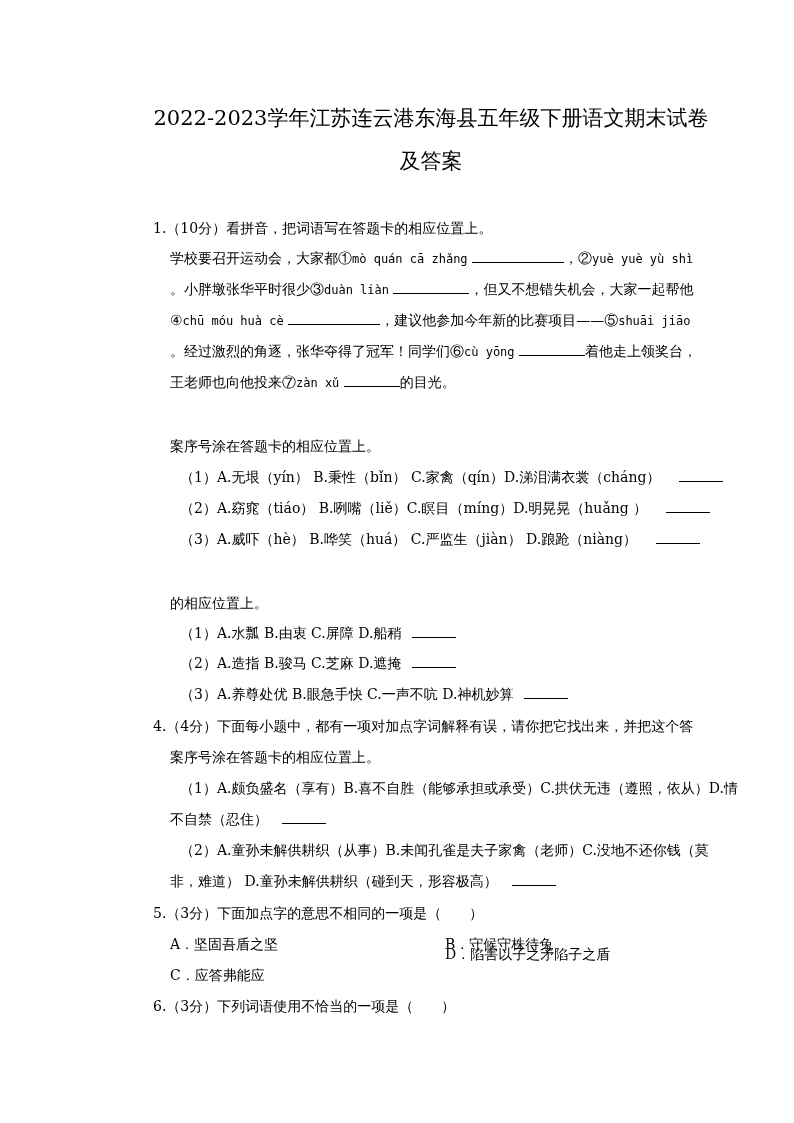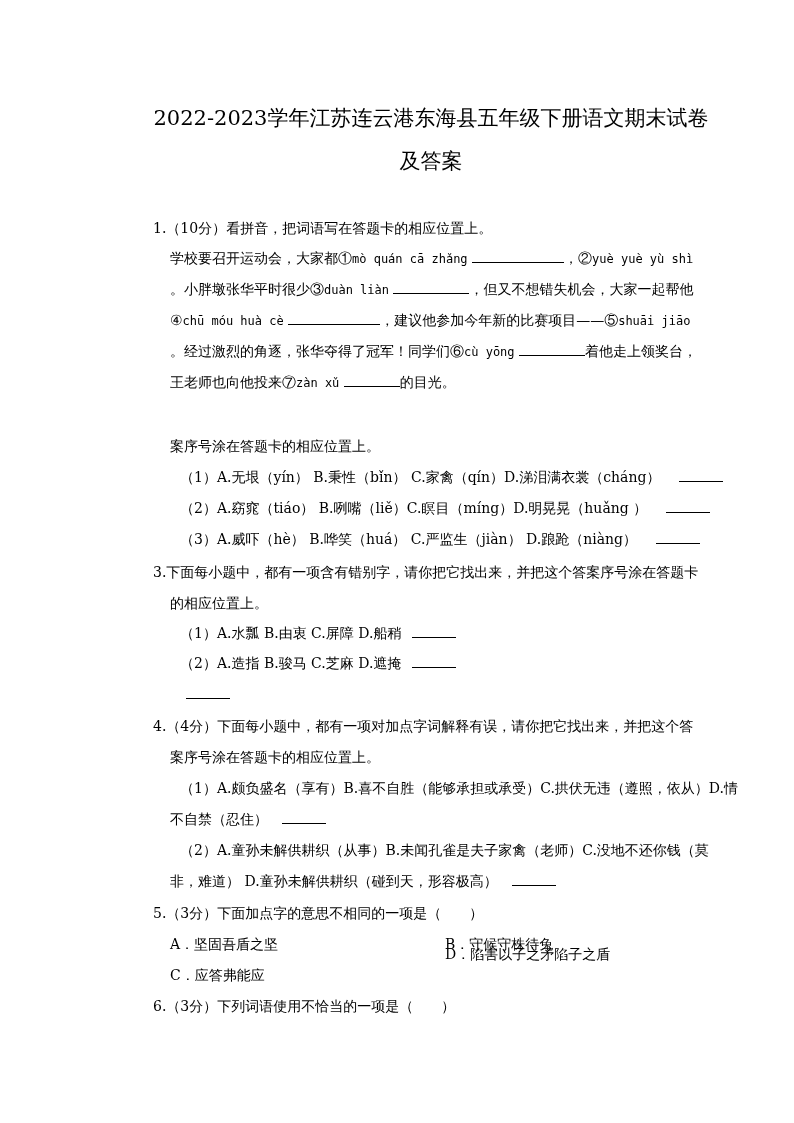--- a/index.html
+++ b/index.html
@@ -72,32 +72,32 @@
   </div>
   <div class="line sub" style="top:498px">
     <span>（2）A.窈窕（tiáo） B.咧嘴（liě）C.瞑目（míng）D.明晃晃（huǎng ）</span>
     <span class="blank" style="width:44px; margin-left:14px"></span>
   </div>
   <div class="line sub" style="top:529px">
     <span>（3）A.威吓（hè） B.哗笑（huá） C.严监生（jiàn） D.踉跄（niàng）</span>
     <span class="blank" style="width:44px; margin-left:14px"></span>
   </div>
 
-  <div class="line q" style="top:562px">3.下面每小题中，都有一项含有错别字，请你把它找出来，并把这个答案序号涂在答题卡</div>
   <div class="line i2" style="top:593px">的相应位置上。</div>
 
   <div class="line sub" style="top:623px">
     <span>（1）A.水瓢  B.由衷  C.屏障  D.船稍</span>
     <span class="blank" style="width:44px; margin-left:6px"></span>
   </div>
   <div class="line sub" style="top:653px">
     <span>（2）A.造指  B.骏马  C.芝麻  D.遮掩</span>
     <span class="blank" style="width:44px; margin-left:6px"></span>
   </div>
   <div class="line sub" style="top:684px">
+    <span>（3）A.养尊处优  B.眼急手快  C.一声不吭  D.神机妙算</span>
     <span class="blank" style="width:44px; margin-left:6px"></span>
   </div>
 
   <div class="line q" style="top:716px">4.（4分）下面每小题中，都有一项对加点字词解释有误，请你把它找出来，并把这个答</div>
   <div class="line i2" style="top:747px">案序号涂在答题卡的相应位置上。</div>
 
   <div class="line sub" style="top:778px">（1）A.颇负盛名（享有）B.喜不自胜（能够承担或承受）C.拱伏无违（遵照，依从）D.情</div>
   <div class="line i2" style="top:809px">
     <span>不自禁（忍住）</span>
     <span class="blank" style="width:44px; margin-left:10px"></span>

